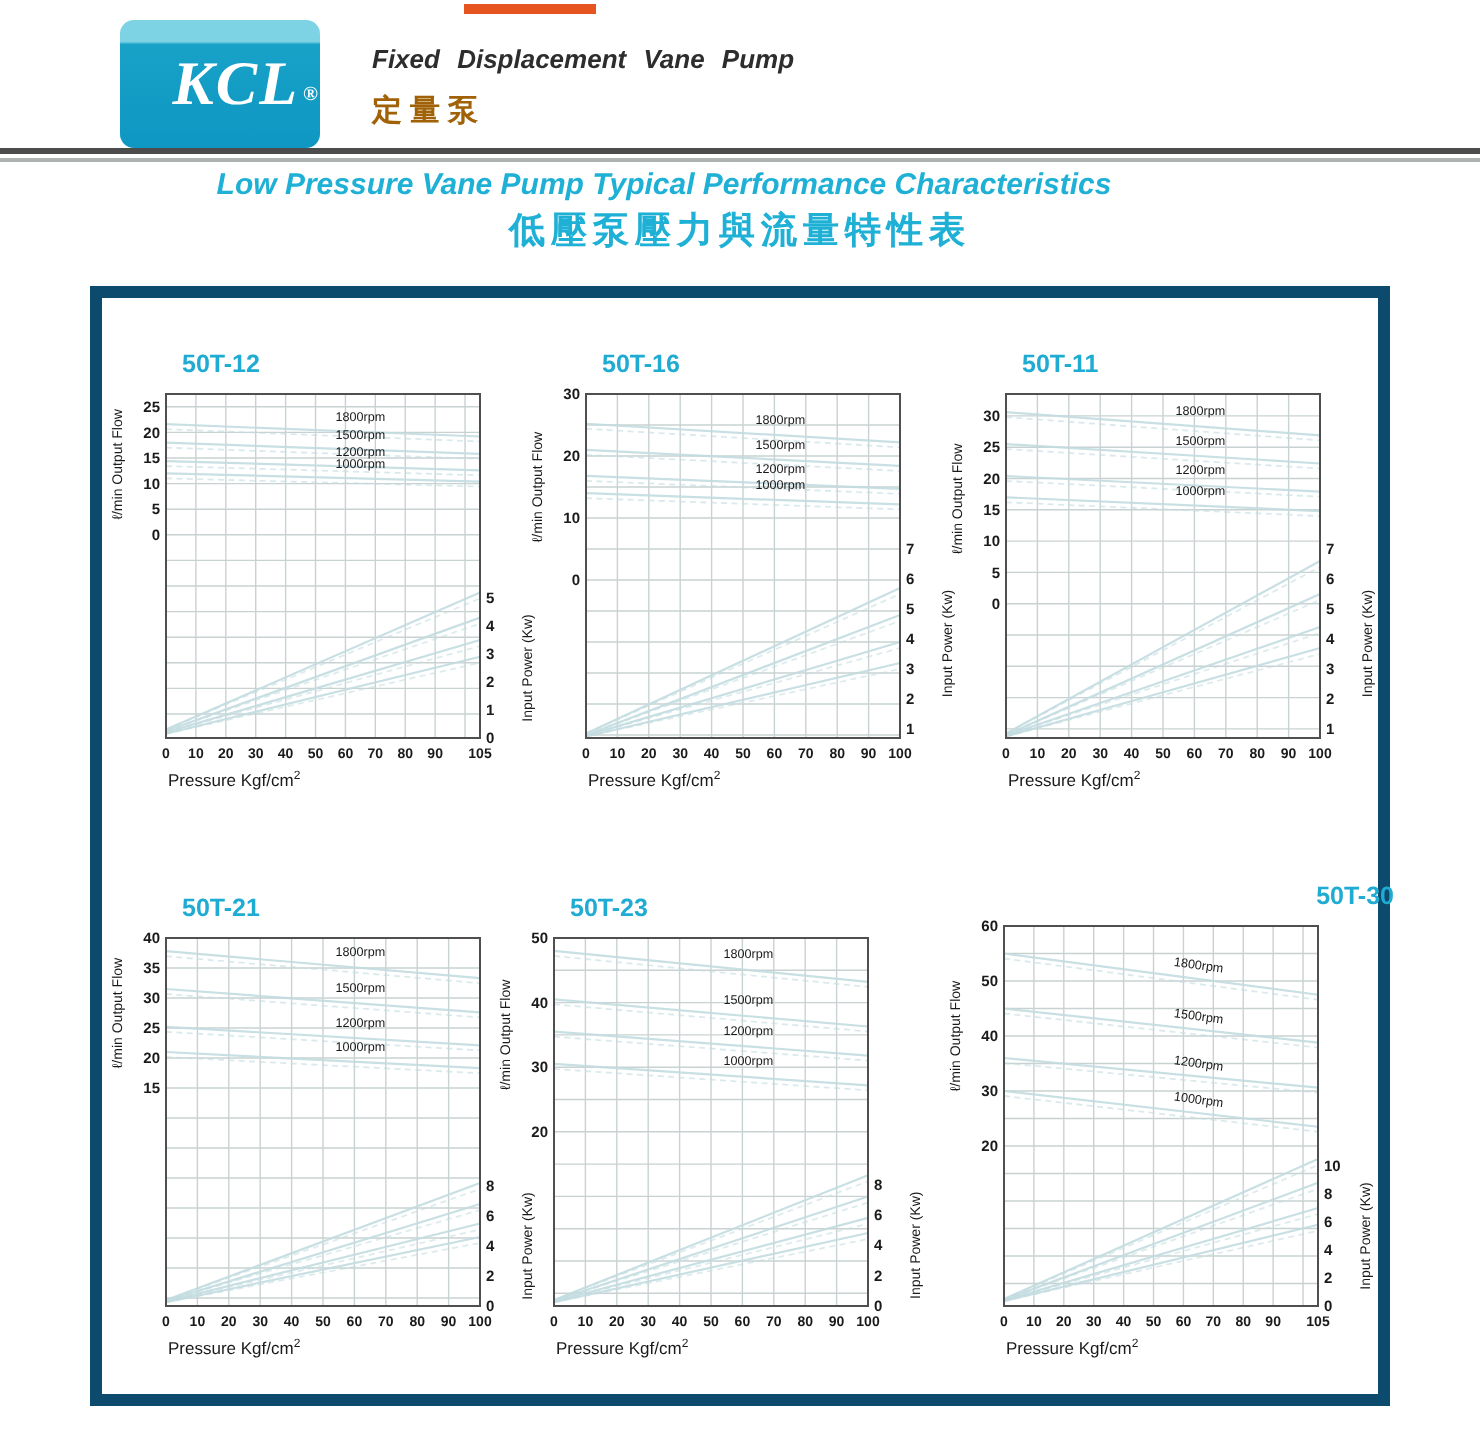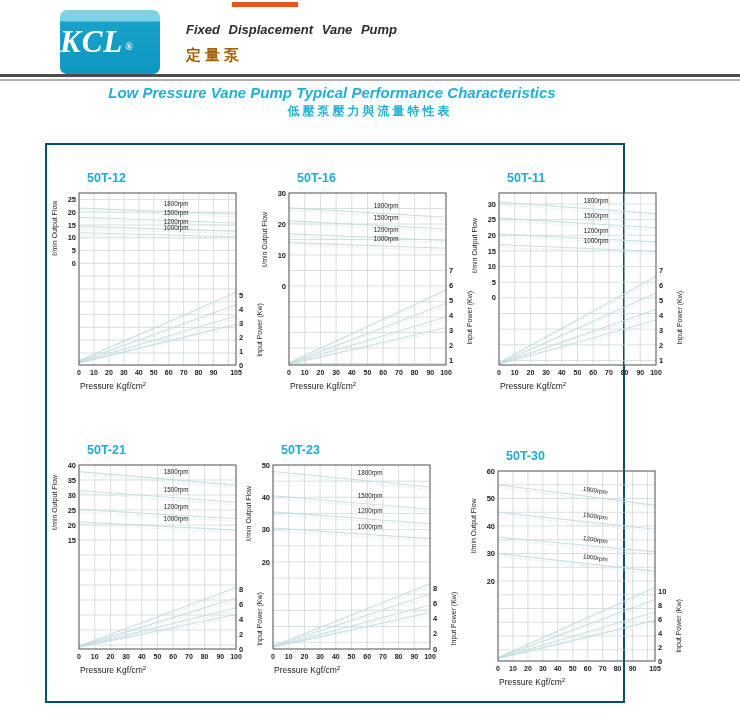--- a/index.html
+++ b/index.html
@@ -7,21 +7,21 @@
   body {
     width:740px; height:718px; position:relative; overflow:hidden;
     background:#ffffff;
     font-family:'Liberation Sans','DejaVu Sans',sans-serif;
   }
   .accent-bar { position:absolute; left:232px; top:2px; width:66px; height:5px; background:#e65420; }
   .logo {
     position:absolute; left:60px; top:10px; width:100px; height:64px;
     border-radius:7px;
     background:linear-gradient(180deg,#7dd3e4 0%,#7dd3e4 17%,#18a2c8 19%,#0d97c2 100%);
-    display:flex; align-items:center; justify-content:flex-start;
+    display:flex; align-items:center; justify-content:flex-end;
   }
   .logo-text {
     color:#ffffff; font-family:'Liberation Serif','DejaVu Serif',serif;
     font-style:italic; font-weight:bold; font-size:31px; letter-spacing:1px;
   }
   .logo-reg { font-size:10px; font-style:normal; vertical-align:2px; margin-left:2px; }
   .hdr-en {
     position:absolute; left:186px; top:22px; color:#2d2d2d;
     font-style:italic; font-weight:600; font-size:13px; word-spacing:5px;
   }
@@ -30,33 +30,33 @@
     font-weight:bold; font-size:15px; letter-spacing:4px;
   }
   .rule-dark  { position:absolute; left:0; top:74px; width:740px; height:3px; background:#4c4c4c; }
   .rule-light { position:absolute; left:0; top:79px; width:740px; height:2px; background:#aeb2b2; }
   .sub-en {
     position:absolute; left:0; top:84px; width:664px; text-align:center;
     color:#1fb0d6; font-style:italic; font-weight:600; font-size:15px;
   }
   .sub-zh {
     position:absolute; left:0; top:103px; width:740px; text-align:center;
-    color:#1fb0d6; font-weight:bold; font-size:12px; letter-spacing:3px;
+    color:#1fb0d6; font-weight:bold; font-size:18px; letter-spacing:3px;
   }
   .big-box {
-    position:absolute; left:45px; top:143px; width:580px; height:560px;
-    border:2px solid #0c4a6e; background:#ffffff;
+    position:absolute; left:45px; top:143px; width:650px; height:560px;
+    border:6px solid #0c4a6e; background:#ffffff;
   }
   .cell { position:absolute; width:225px; }
   .cell-0 { left:2px;   top:26px; }
   .cell-1 { left:212px; top:26px; }
   .cell-2 { left:422px; top:26px; }
   .cell-3 { left:2px;   top:298px; }
   .cell-4 { left:196px; top:298px; }
-  .cell-5 { left:421px; top:304px; }
+  .cell-5 { left:421px; top:292px;text-align:right; }
   .chart-title {
     margin:0 0 3px 38px; color:#1fabd2; font-weight:bold; font-size:12.5px;
     height:15px;
   }
   svg { display:block; }
   svg text { font-family:'Liberation Sans','DejaVu Sans',sans-serif; fill:#1a1a1a; }
 </style>
 </head>
 <body>
 

